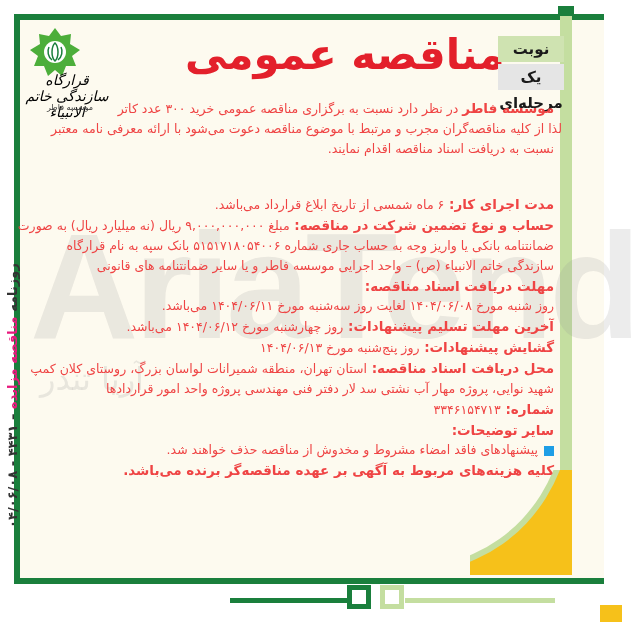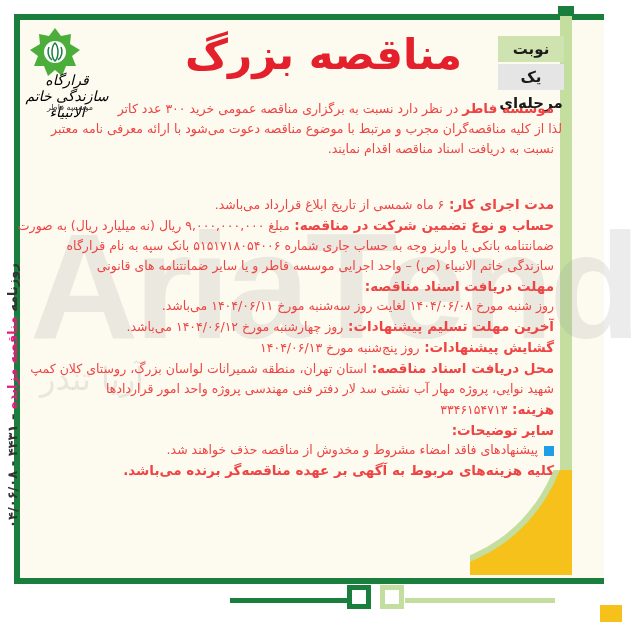--- a/index.html
+++ b/index.html
@@ -129,38 +129,38 @@
 </div>
 
 <svg class="emblem" viewBox="0 0 50 50">
   <polygon points="25,0 31,8 41,6 40,16 50,22 42,28 46,38 36,38 32,48 25,42 18,48 14,38 4,38 8,28 0,22 10,16 9,6 19,8" fill="#4cae3a"></polygon>
   <circle cx="25" cy="24" r="11" fill="#fff"></circle>
   <path d="M25 15 C21 19 21 29 25 33 C29 29 29 19 25 15 Z M19 19 C17 23 18 29 22 32 M31 19 C33 23 32 29 28 32" stroke="#1a7f3c" stroke-width="1.5" fill="none"></path>
 </svg>
 <div class="logo-caption">قرارگاه سازندگی خاتم الانبیاء</div>
 <div class="logo-sub">موسسه فاطر</div>
 
-<div class="title">مناقصه بزرگ</div>
+<div class="title">مناقصه عمومی</div>
 <div class="round-box">نوبت سوم</div>
 <div class="stage-box">یک مرحله‌ای</div>
 
 <div class="body-text" style="top:98px;">
   <span class="line"><span class="b">موسسه فاطر</span><span> در نظر دارد نسبت به برگزاری مناقصه عمومی خرید ۳۰۰ عدد کاتر</span></span>
   <span class="line" style="margin-right:-8px">لذا از کلیه مناقصه‌گران مجرب و مرتبط با موضوع مناقصه دعوت می‌شود با ارائه معرفی نامه معتبر</span>
   <span class="line">نسبت به دریافت اسناد مناقصه اقدام نمایند.</span>
 </div>
 
 <div class="body-text" style="top:194px;">
   <span class="line"><span class="b">مدت اجرای کار: </span><span>۶ ماه شمسی از تاریخ ابلاغ قرارداد می‌باشد.</span></span>
   <span class="line"><span class="b">حساب و نوع تضمین شرکت در مناقصه: </span><span>مبلغ ۹,۰۰۰,۰۰۰,۰۰۰ ریال (نه میلیارد ریال) به صورت</span></span>
   <span class="line">ضمانتنامه بانکی یا واریز وجه به حساب جاری شماره ۵۱۵۱۷۱۸۰۵۴۰۰۶ بانک سپه به نام قرارگاه</span>
   <span class="line">سازندگی خاتم الانبیاء (ص) – واحد اجرایی موسسه فاطر و یا سایر ضمانتنامه های قانونی</span>
   <span class="line b">مهلت دریافت اسناد مناقصه:</span>
   <span class="line">روز شنبه مورخ ۱۴۰۴/۰۶/۰۸ لغایت روز سه‌شنبه مورخ ۱۴۰۴/۰۶/۱۱ می‌باشد.</span>
   <span class="line"><span class="b">آخرین مهلت تسلیم پیشنهادات: </span><span>روز چهارشنبه مورخ ۱۴۰۴/۰۶/۱۲ می‌باشد.</span></span>
   <span class="line"><span class="b">گشایش پیشنهادات: </span><span>روز پنج‌شنبه مورخ ۱۴۰۴/۰۶/۱۳</span></span>
   <span class="line"><span class="b">محل دریافت اسناد مناقصه: </span><span>استان تهران، منطقه شمیرانات لواسان بزرگ، روستای کلان کمپ</span></span>
   <span class="line">شهید نوایی، پروژه مهار آب نشتی سد لار دفتر فنی مهندسی پروژه واحد امور قراردادها</span>
-  <span class="line"><span class="b">هزینه: </span><span>۳۳۴۶۱۵۴۷۱۳</span></span>
+  <span class="line"><span class="b">شماره: </span><span>۳۳۴۶۱۵۴۷۱۳</span></span>
   <span class="line b">سایر توضیحات:</span>
   <span class="line"><span class="bullet"></span><span>پیشنهادهای فاقد امضاء مشروط و مخدوش از مناقصه حذف خواهند شد.</span></span>
   <span class="c b">کلیه هزینه‌های مربوط به آگهی بر عهده مناقصه‌گر برنده می‌باشد.</span>
 </div>
 
 </body></html>

